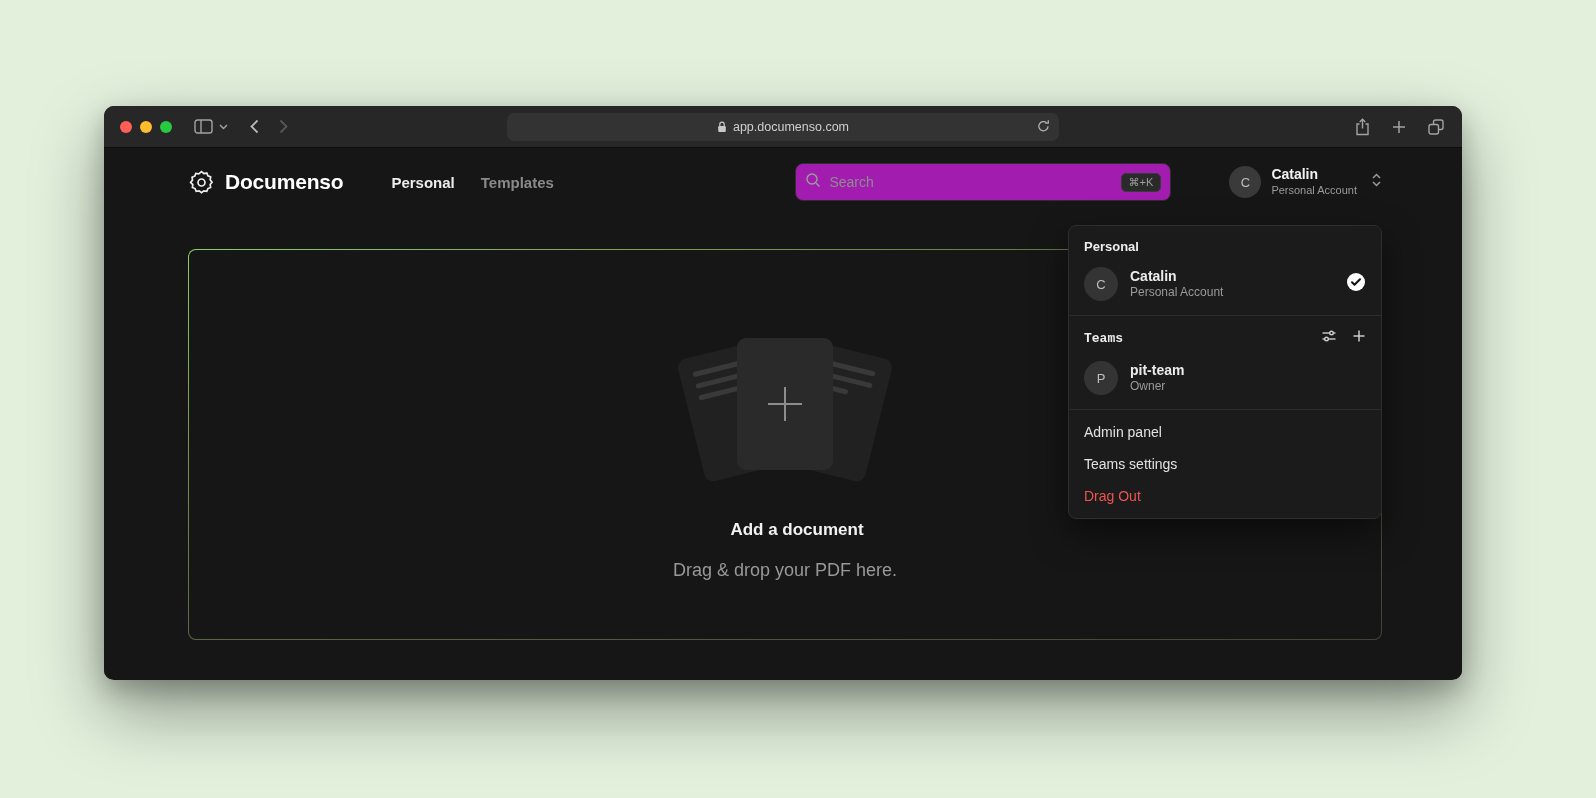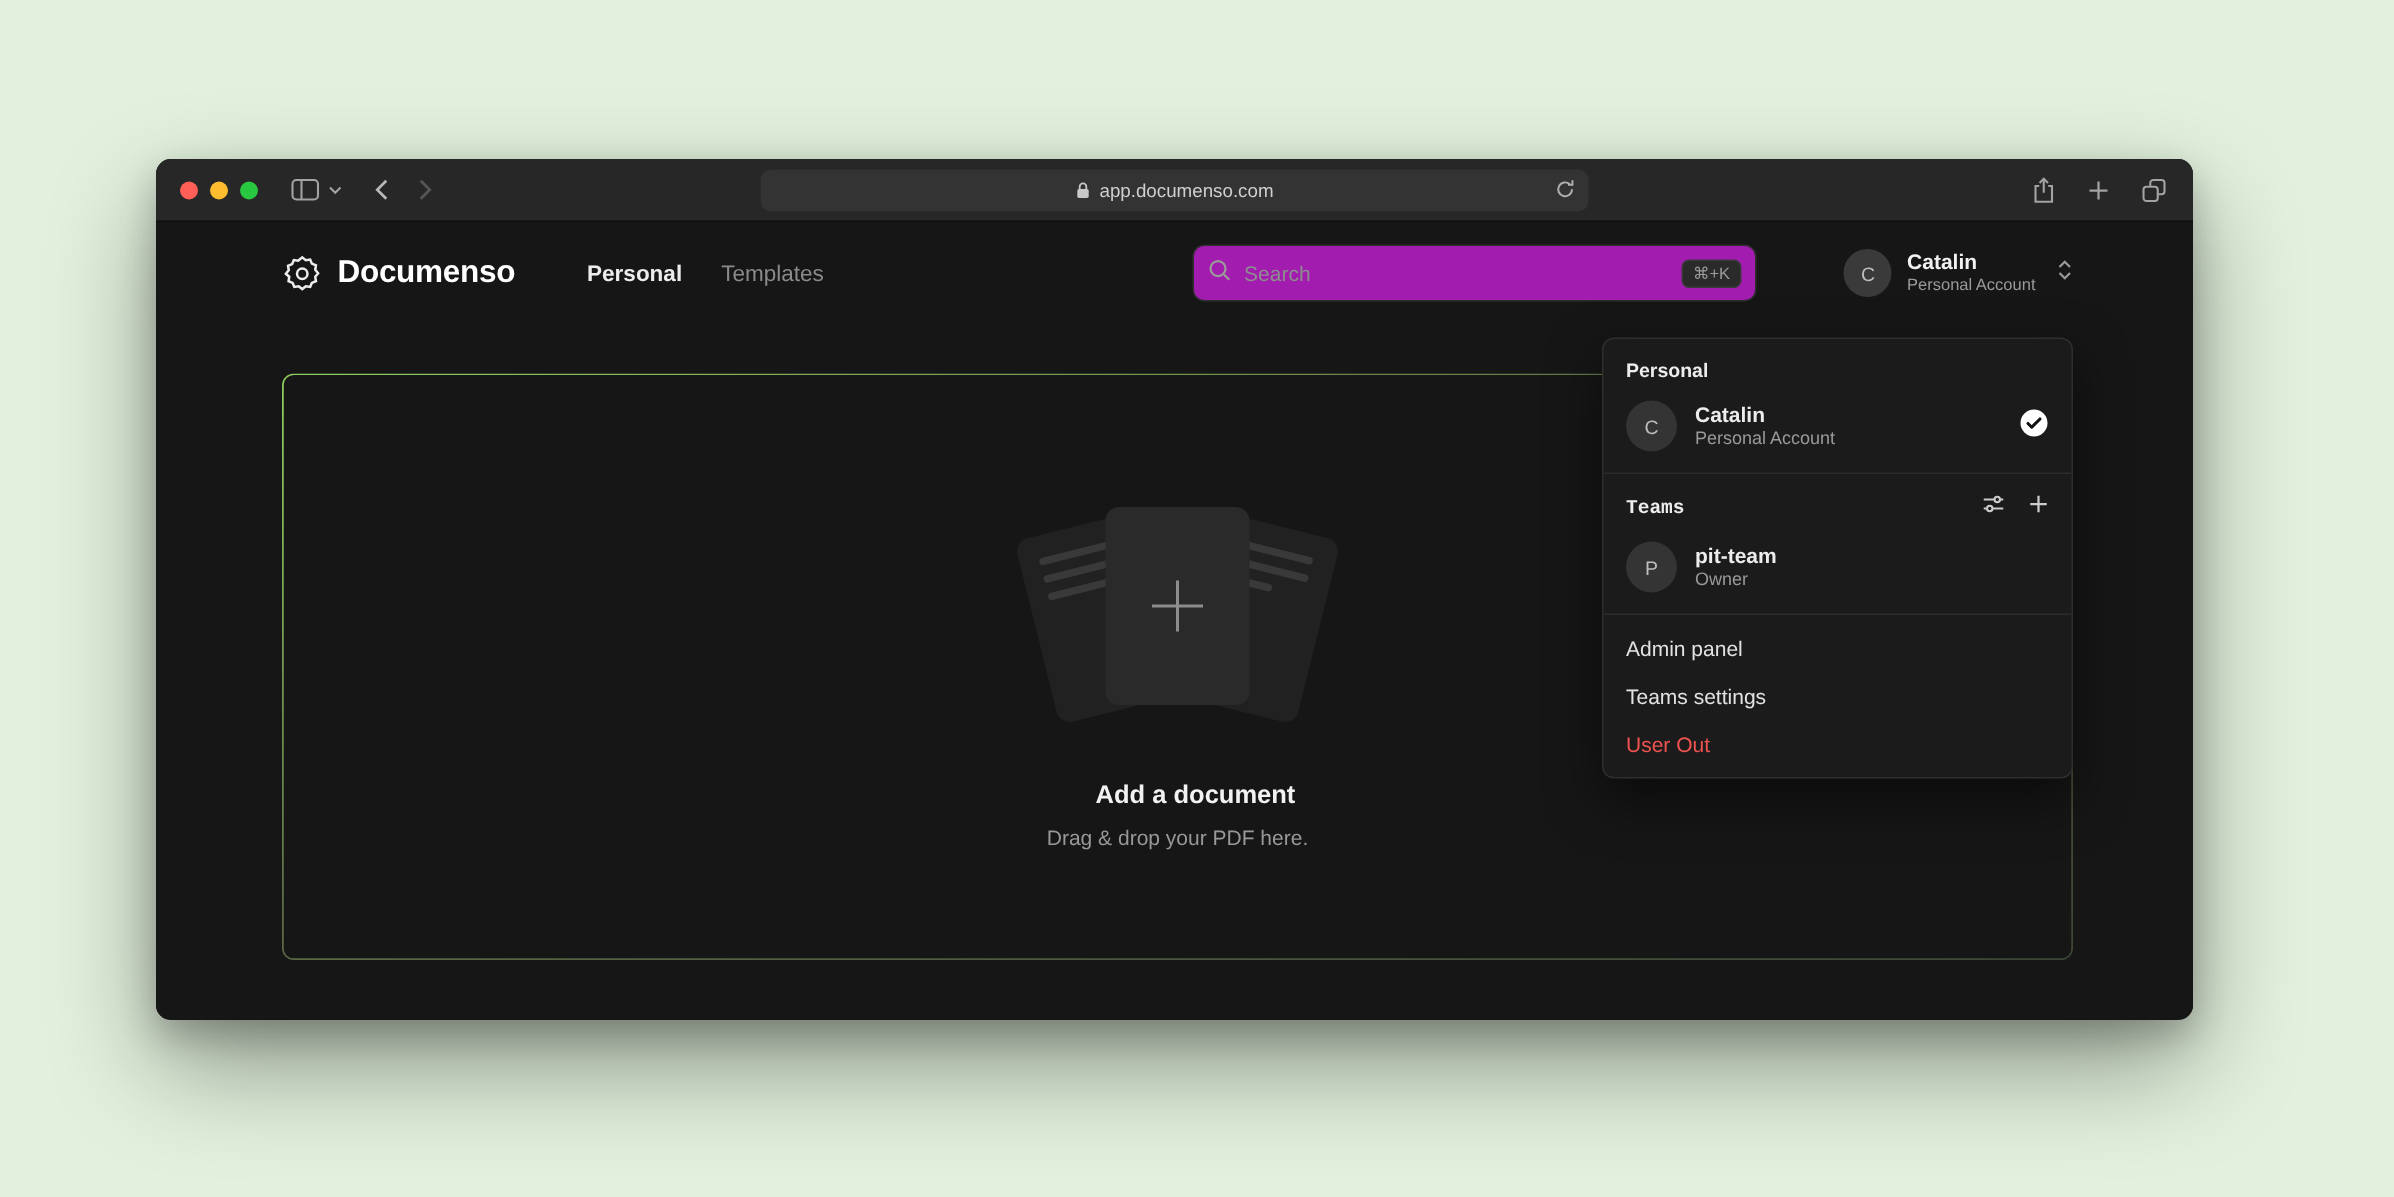--- a/index.html
+++ b/index.html
@@ -36,21 +36,21 @@
   .urlfield .reload { position:absolute; right:9px; top:6px; color:#b0b0b0; }
   .chrome-right { position:absolute; right:18px; top:0; height:42px; display:flex; align-items:center; gap:22px; }
 
   
   .app { height:531px; background:#161616; position:relative; padding:0 80px 0 84px; }
   .header { display:flex; align-items:center; padding-top:24px; height:44px; }
   .brand { display:flex; align-items:center; gap:10px; color:#fff; font-size:21px; font-weight:700; letter-spacing:-.2px; }
   .brand svg { display:block; }
   .nav { display:flex; gap:26px; margin-left:48px; font-size:15px; }
   .nav-item-active { color:#ececec; font-weight:600; cursor:pointer; }
-  .nav-item { color:#8a8a8a; font-weight:400; cursor:pointer; }
+  .nav-item { color:#8a8a8a; font-weight:700; cursor:pointer; }
 
   .searchbar {
     margin-left:auto; width:376px; height:38px; background:#a21caf;
     border:1px solid #2e2e2e; border-radius:8px;
     display:flex; align-items:center; gap:8px; padding:0 9px;
   }
   .searchbar svg { flex:none; color:#9a9a9a; }
   .searchbar input {
     flex:1; background:transparent; border:none; outline:none;
     color:#dddddd; font-size:14px; font-family:inherit;
@@ -108,21 +108,21 @@
   }
   .card .line { position:absolute; left:13px; height:5px; border-radius:3px; background:#3d3d3d; }
   .line-1 { top:15px; width:64px; }
   .line-2 { top:27px; width:64px; }
   .line-3 { top:39px; width:42px; }
   .plus { position:relative; width:34px; height:34px; }
   .plus::before, .plus::after { content:""; position:absolute; background:#9a9a9a; }
   .plus::before { left:0; top:16px; width:34px; height:2px; }
   .plus::after  { left:16px; top:0; width:2px; height:34px; }
   .dz-title { margin-top:38px; font-size:17px; font-weight:700; color:#f2f2f2;margin-left:24px; }
-  .dz-sub { margin-top:10px; font-size:14px; color:#989898; }
+  .dz-sub { margin-top:20px; font-size:18px; color:#989898; }
 </style>
 </head>
 <body>
 
 <div class="window">
 
   <div class="chrome">
     <div class="traffic">
       <span class="t-red"></span>
       <span class="t-yellow"></span>
@@ -276,21 +276,21 @@
           <div class="mr-name">pit-team</div>
           <div class="mr-sub">Owner</div>
         </span>
       </div>
 
       <div class="divider"></div>
 
       <div class="menu-items">
         <div class="menu-item">Admin panel</div>
         <div class="menu-item">Teams settings</div>
-        <div class="menu-item danger">User Out</div>
+        <div class="menu-item danger">Drag Out</div>
       </div>
     </div>
 
     <div class="dropzone">
       <div class="cards">
         <div class="card card-left">
           <span class="line line-1"></span>
             <span class="line line-2"></span>
             <span class="line line-3"></span>
         </div>

